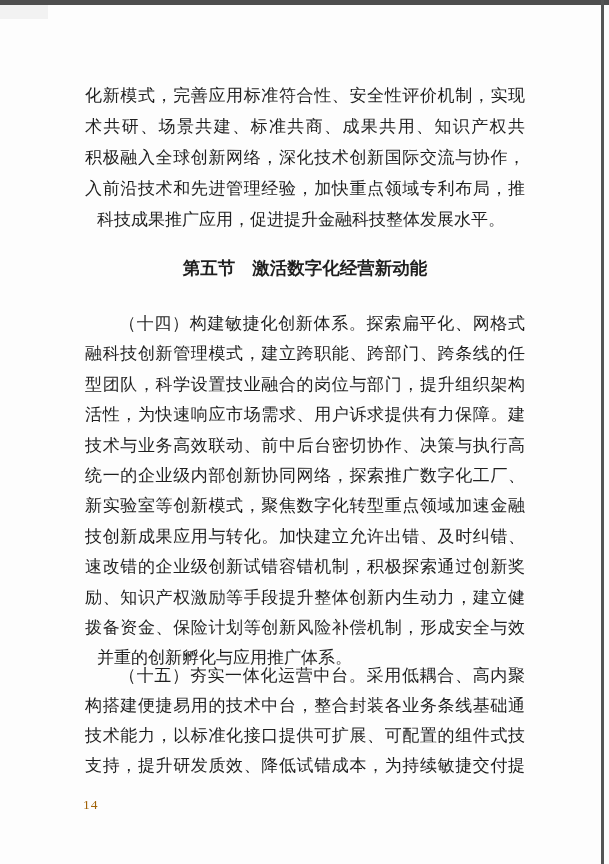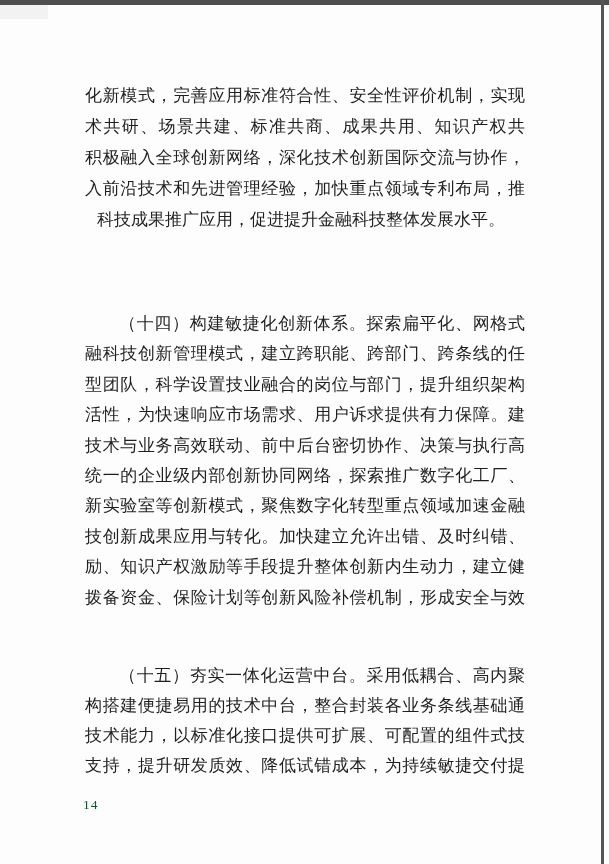--- a/index.html
+++ b/index.html
@@ -68,53 +68,59 @@
   }
   #para2 { top: 309px; }
   #para2 .line { height: 30.4px; line-height: 30.4px; }
   #para3 { top: 661px; }
   #para3 .line { height: 30px; line-height: 30px; }
   .page-number {
     position: absolute;
     top: 797px;
     left: 83px;
     font-size: 13.5px;
-    color: #14532d;
+    color: #a16207;
     letter-spacing: 1px;
   }
 </style>
 </head>
 <body>
 
 <div class="canvas">
 
   <div class="edge-top"></div>
   <div class="edge-right"></div>
   <div class="smudge-topleft"></div>
 
   <div class="textblock" id="para1">
     <div class="line">化新模式，完善应用标准符合性、安全性评价机制，实现技</div>
     <div class="line">术共研、场景共建、标准共商、成果共用、知识产权共享。</div>
     <div class="line">积极融入全球创新网络，深化技术创新国际交流与协作，引</div>
     <div class="line">入前沿技术和先进管理经验，加快重点领域专利布局，推动</div>
     <div class="line last">科技成果推广应用，促进提升金融科技整体发展水平。</div>
   </div>
 
+  <div class="textblock" id="section-heading">
+    <span>第五节</span>
+    <span>激活数字化经营新动能</span>
+  </div>
 
   <div class="textblock" id="para2">
     <div class="line indent">（十四）构建敏捷化创新体系。探索扁平化、网格式金</div>
     <div class="line">融科技创新管理模式，建立跨职能、跨部门、跨条线的任务</div>
     <div class="line">型团队，科学设置技业融合的岗位与部门，提升组织架构灵</div>
     <div class="line">活性，为快速响应市场需求、用户诉求提供有力保障。建立</div>
     <div class="line">技术与业务高效联动、前中后台密切协作、决策与执行高度</div>
     <div class="line">统一的企业级内部创新协同网络，探索推广数字化工厂、创</div>
     <div class="line">新实验室等创新模式，聚焦数字化转型重点领域加速金融科</div>
     <div class="line">技创新成果应用与转化。加快建立允许出错、及时纠错、快</div>
+    <div class="line">速改错的企业级创新试错容错机制，积极探索通过创新奖</div>
     <div class="line">励、知识产权激励等手段提升整体创新内生动力，建立健全</div>
     <div class="line">拨备资金、保险计划等创新风险补偿机制，形成安全与效率</div>
+    <div class="line last">并重的创新孵化与应用推广体系。</div>
   </div>
 
   <div class="textblock" id="para3">
     <div class="line indent">（十五）夯实一体化运营中台。采用低耦合、高内聚架</div>
     <div class="line">构搭建便捷易用的技术中台，整合封装各业务条线基础通用</div>
     <div class="line">技术能力，以标准化接口提供可扩展、可配置的组件式技术</div>
     <div class="line">支持，提升研发质效、降低试错成本，为持续敏捷交付提供</div>
   </div>
 
   <div class="page-number">14</div>

